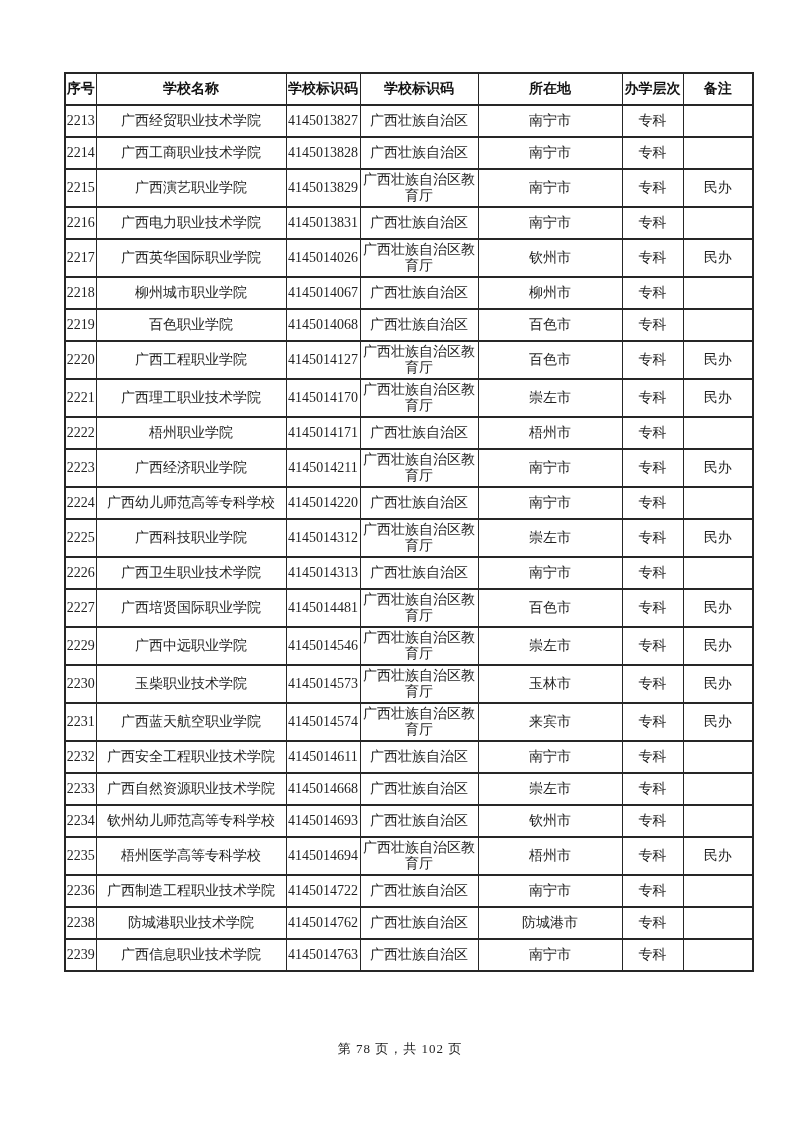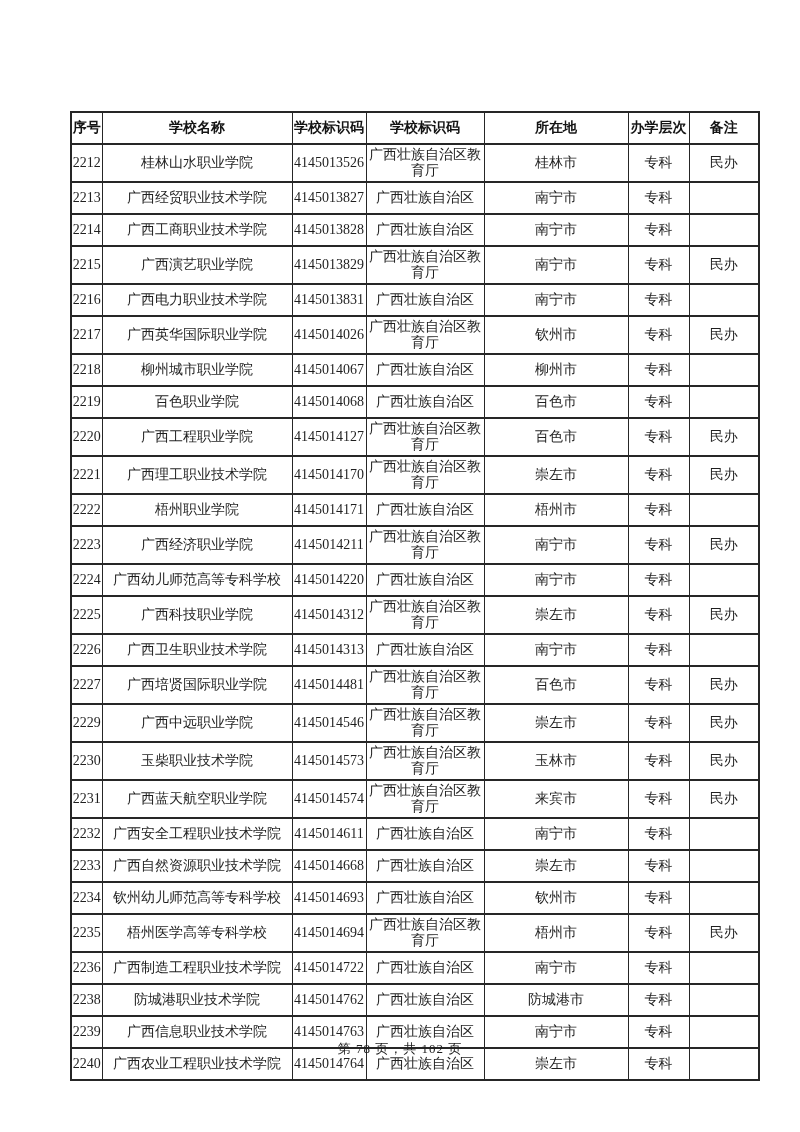--- a/index.html
+++ b/index.html
@@ -11,27 +11,26 @@
     position: relative;
     width: 800px;
     height: 1132px;
     background: #ffffff;
     font-family: "Liberation Serif", "DejaVu Serif", serif;
     color: #1f1f1f;
     overflow: hidden;
   }
   table.school-table {
     position: absolute;
-    left: 70px;
+    left: 64px;
     top: 72px;
     width: 688px;
     border-collapse: collapse;
     table-layout: fixed;
     border: 2px solid #262626;
-    margin-top: 39px;
   }
   .school-table th,
   .school-table td {
     border-left: 1px solid #262626;
     border-right: 1px solid #262626;
     border-top: 2px solid #262626;
     border-bottom: 2px solid #262626;
     text-align: center;
     vertical-align: middle;
     font-size: 14px;
@@ -84,29 +83,20 @@
           <th>学校名称</th>
           <th>学校标识码</th>
           <th>学校标识码</th>
           <th>所在地</th>
           <th>办学层次</th>
           <th>备注</th>
         </tr>
       </thead>
     <tbody>
         <tr>
-          <td>2212</td>
-          <td>桂林山水职业学院</td>
-          <td>4145013526</td>
-          <td>广西壮族自治区教育厅</td>
-          <td>桂林市</td>
-          <td>专科</td>
-          <td>民办</td>
-        </tr>
-        <tr>
           <td>2213</td>
           <td>广西经贸职业技术学院</td>
           <td>4145013827</td>
           <td>广西壮族自治区</td>
           <td>南宁市</td>
           <td>专科</td>
           <td></td>
         </tr>
         <tr>
           <td>2214</td>
@@ -317,27 +307,18 @@
         </tr>
         <tr>
           <td>2239</td>
           <td>广西信息职业技术学院</td>
           <td>4145014763</td>
           <td>广西壮族自治区</td>
           <td>南宁市</td>
           <td>专科</td>
           <td></td>
         </tr>
-        <tr>
-          <td>2240</td>
-          <td>广西农业工程职业技术学院</td>
-          <td>4145014764</td>
-          <td>广西壮族自治区</td>
-          <td>崇左市</td>
-          <td>专科</td>
-          <td></td>
-        </tr>
       </tbody>
   </table>
 
   <div class="footer">第 78 页，共 102 页</div>
 
 </div>
 
 </body></html>

